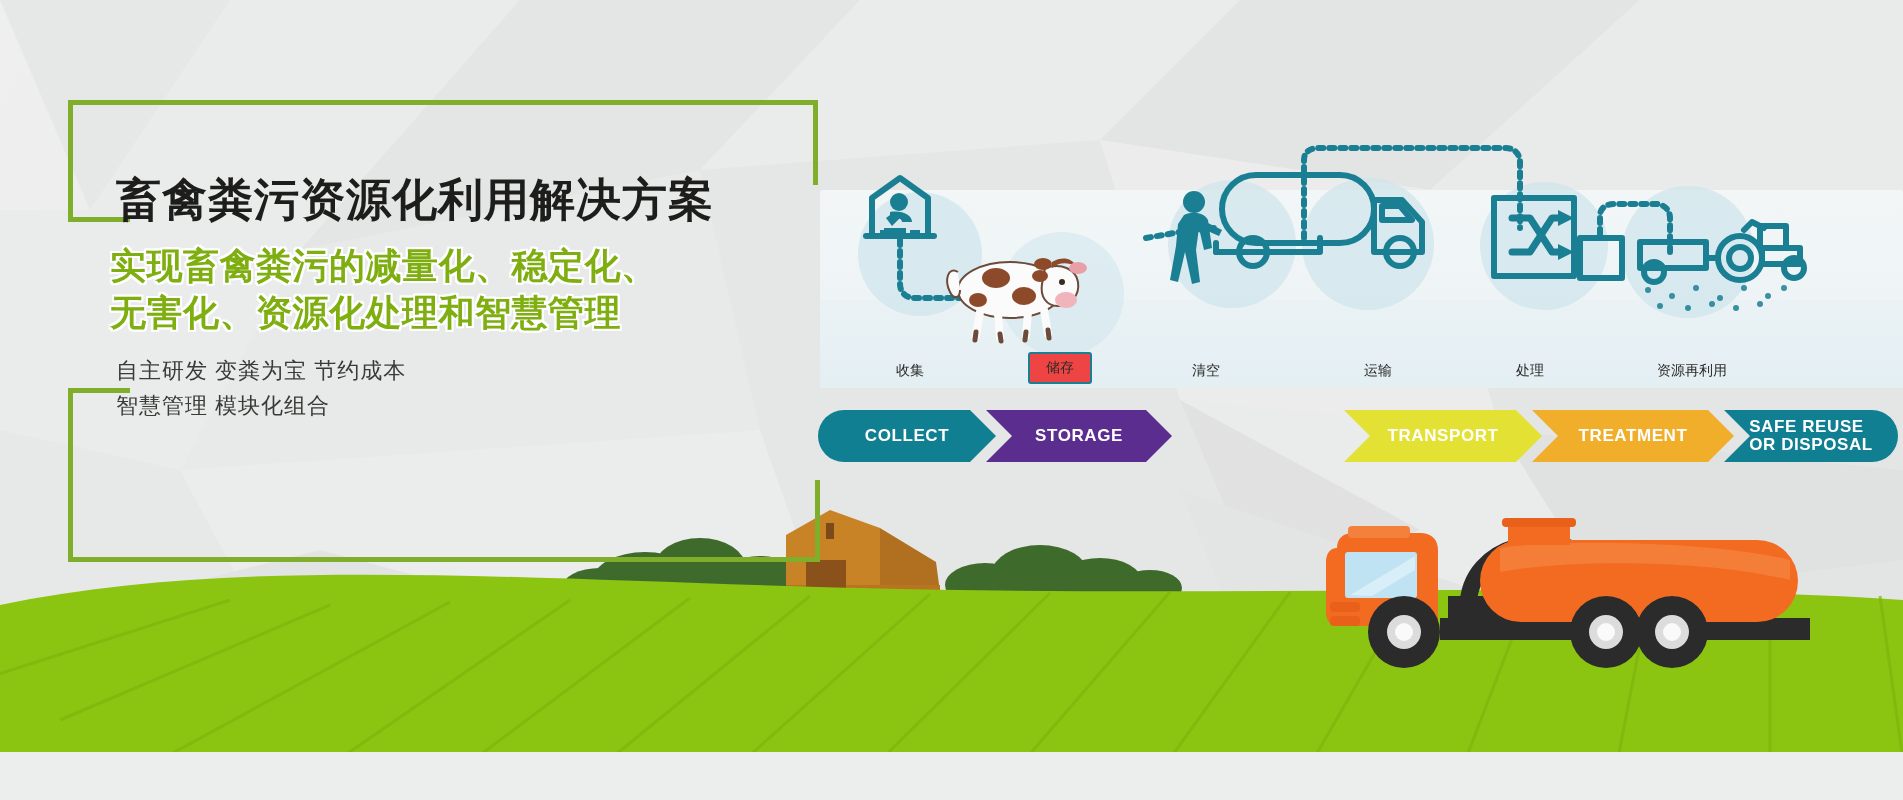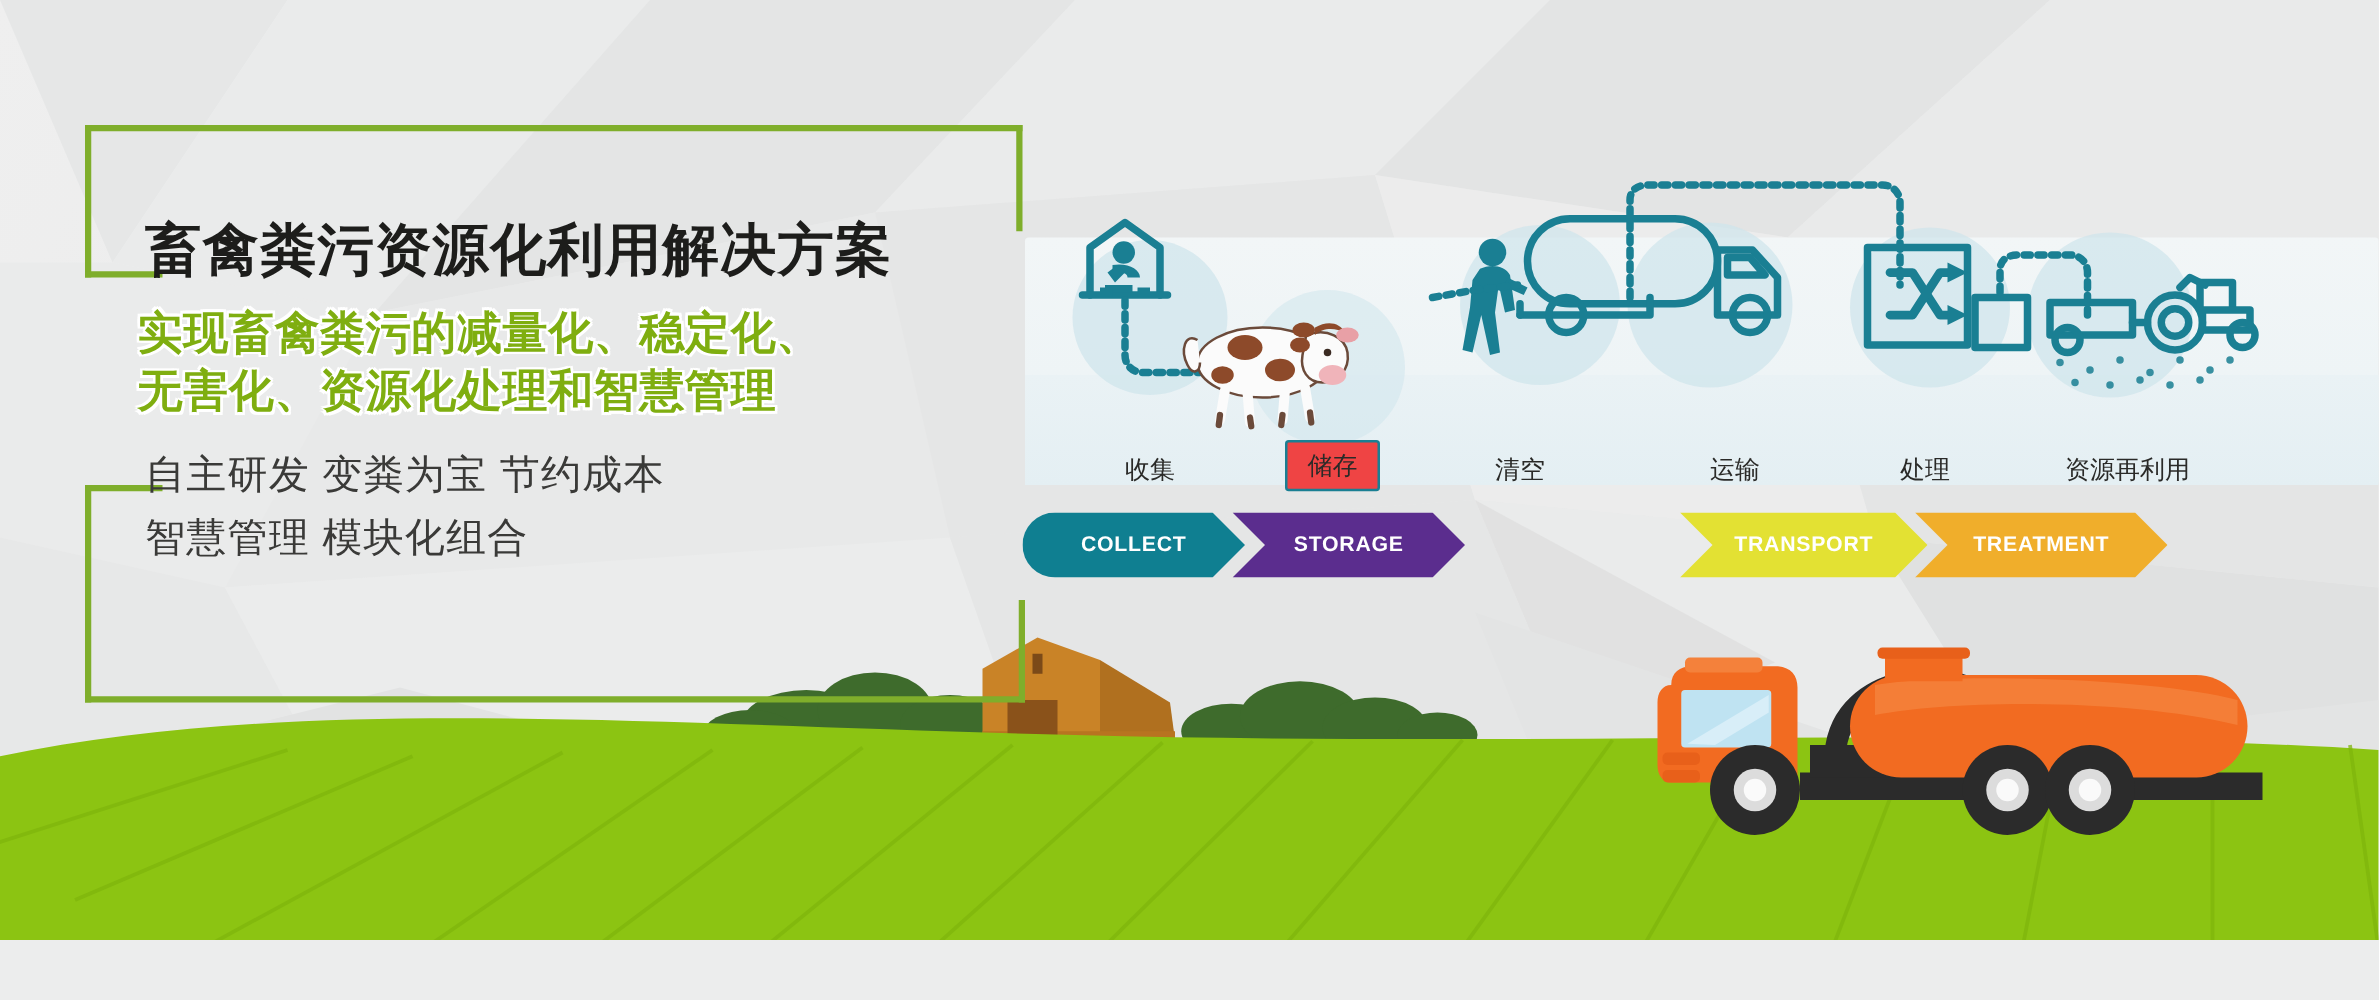--- a/index.html
+++ b/index.html
@@ -28,42 +28,42 @@
     position:absolute;left:110px;top:243px;
     font-size:36px;line-height:1.30;font-weight:bold;color:#7fae10;
     letter-spacing:0.5px;
     text-shadow:
       -2px -2px 0 #fff, 2px -2px 0 #fff, -2px 2px 0 #fff, 2px 2px 0 #fff,
       0 -2px 0 #fff, 0 2px 0 #fff, -2px 0 0 #fff, 2px 0 0 #fff;
   }
   .subline div{white-space:nowrap;}
   .features{
     position:absolute;left:116px;top:354px;
-    font-size:32px;line-height:1.58;color:#3a3a38;letter-spacing:1px;
+    font-size:22px;line-height:1.58;color:#3a3a38;letter-spacing:1px;
   }
   .features div{white-space:nowrap;}
 
   
   .diagram-card{
     position:absolute;left:820px;top:190px;width:1083px;height:198px;
     background:linear-gradient(180deg,#f2f6f7 0%,#eef4f6 55%,#e9f1f4 100%);
     border-radius:3px;
   }
   .diagram-band{
     position:absolute;left:820px;top:300px;width:1083px;height:88px;
     background:linear-gradient(180deg,#eaf2f5 0%,#e4eff3 100%);
   }
 
   .blob{position:absolute;border-radius:50%;background:#cfe5ec;opacity:.72;}
 
   .icon-layer{position:absolute;left:0;top:0;width:1903px;height:800px;pointer-events:none;}
 
   .step-label{
     position:absolute;top:362px;
-    font-size:20px;color:#2a2a28;text-align:right;white-space:nowrap;
+    font-size:14px;color:#2a2a28;text-align:center;white-space:nowrap;
   }
   .step-label.boxed{
     border:2px solid #1a7f93;border-radius:3px;
     background:#ef4444;padding:5px 16px;top:352px;
   }
 
   
   .chevbar{position:absolute;left:818px;top:410px;height:52px;width:1080px;}
   .chev{
     position:absolute;top:0;height:52px;
@@ -361,15 +361,24 @@
       <span>TRANSPORT</span>
     </div>
 
     <div class="chev" style="left:714px;width:202px;">
       <svg class="shape" viewBox="0 0 202 52" preserveAspectRatio="none">
         <path d="M0,0 H176 L202,26 L176,52 H0 L26,26 Z" fill="#f0ae2b"></path>
       </svg>
       <span>TREATMENT</span>
     </div>
 
+    <div class="chev" style="left:906px;width:174px;">
+      <svg class="shape" viewBox="0 0 174 52" preserveAspectRatio="none">
+        <path d="M0,0 H148 A26,26 0 0 1 148,52 H0 L26,26 Z" fill="#0f7f91"></path>
+      </svg>
+      <span>
+        <span>SAFE REUSE</span><br>
+        <span>OR DISPOSAL</span>
+      </span>
+    </div>
   </div>
 
 </div>
 
 </body></html>

